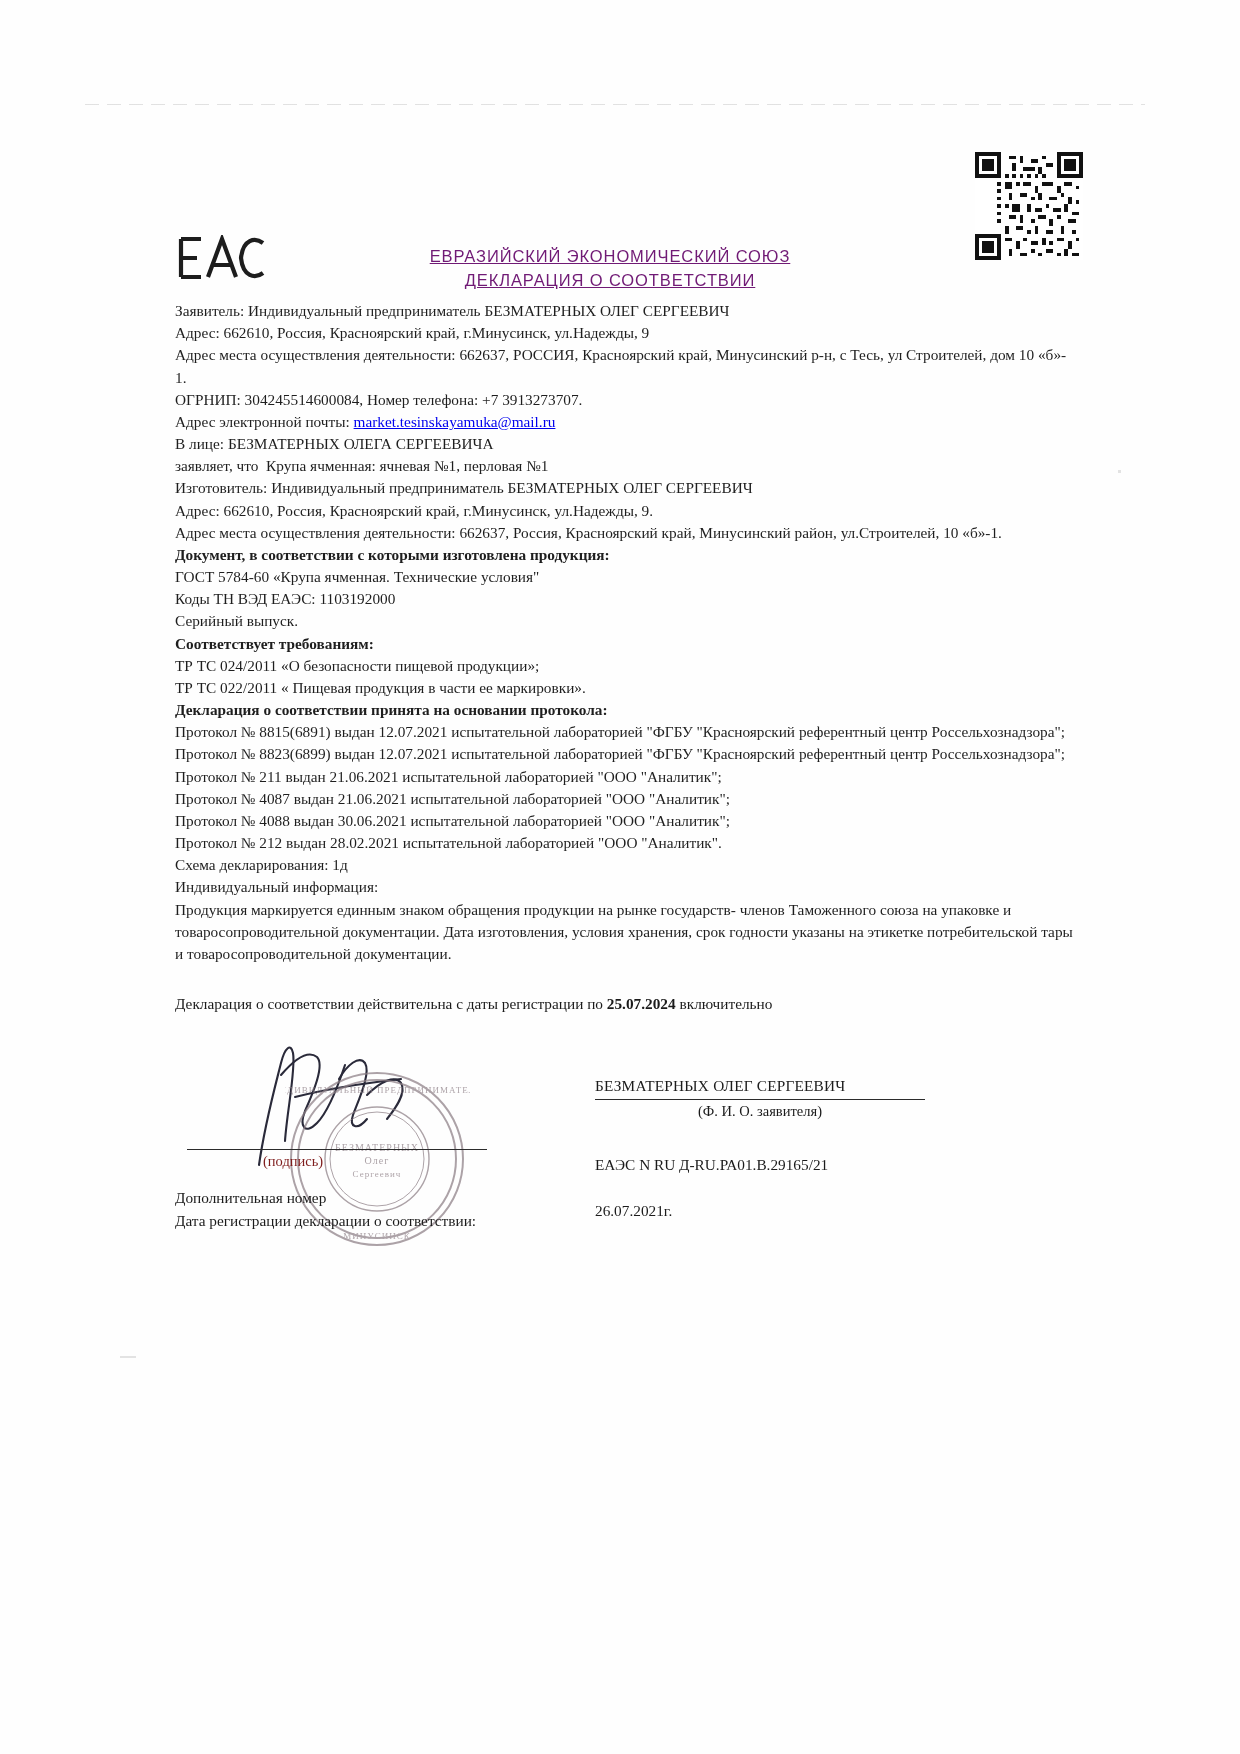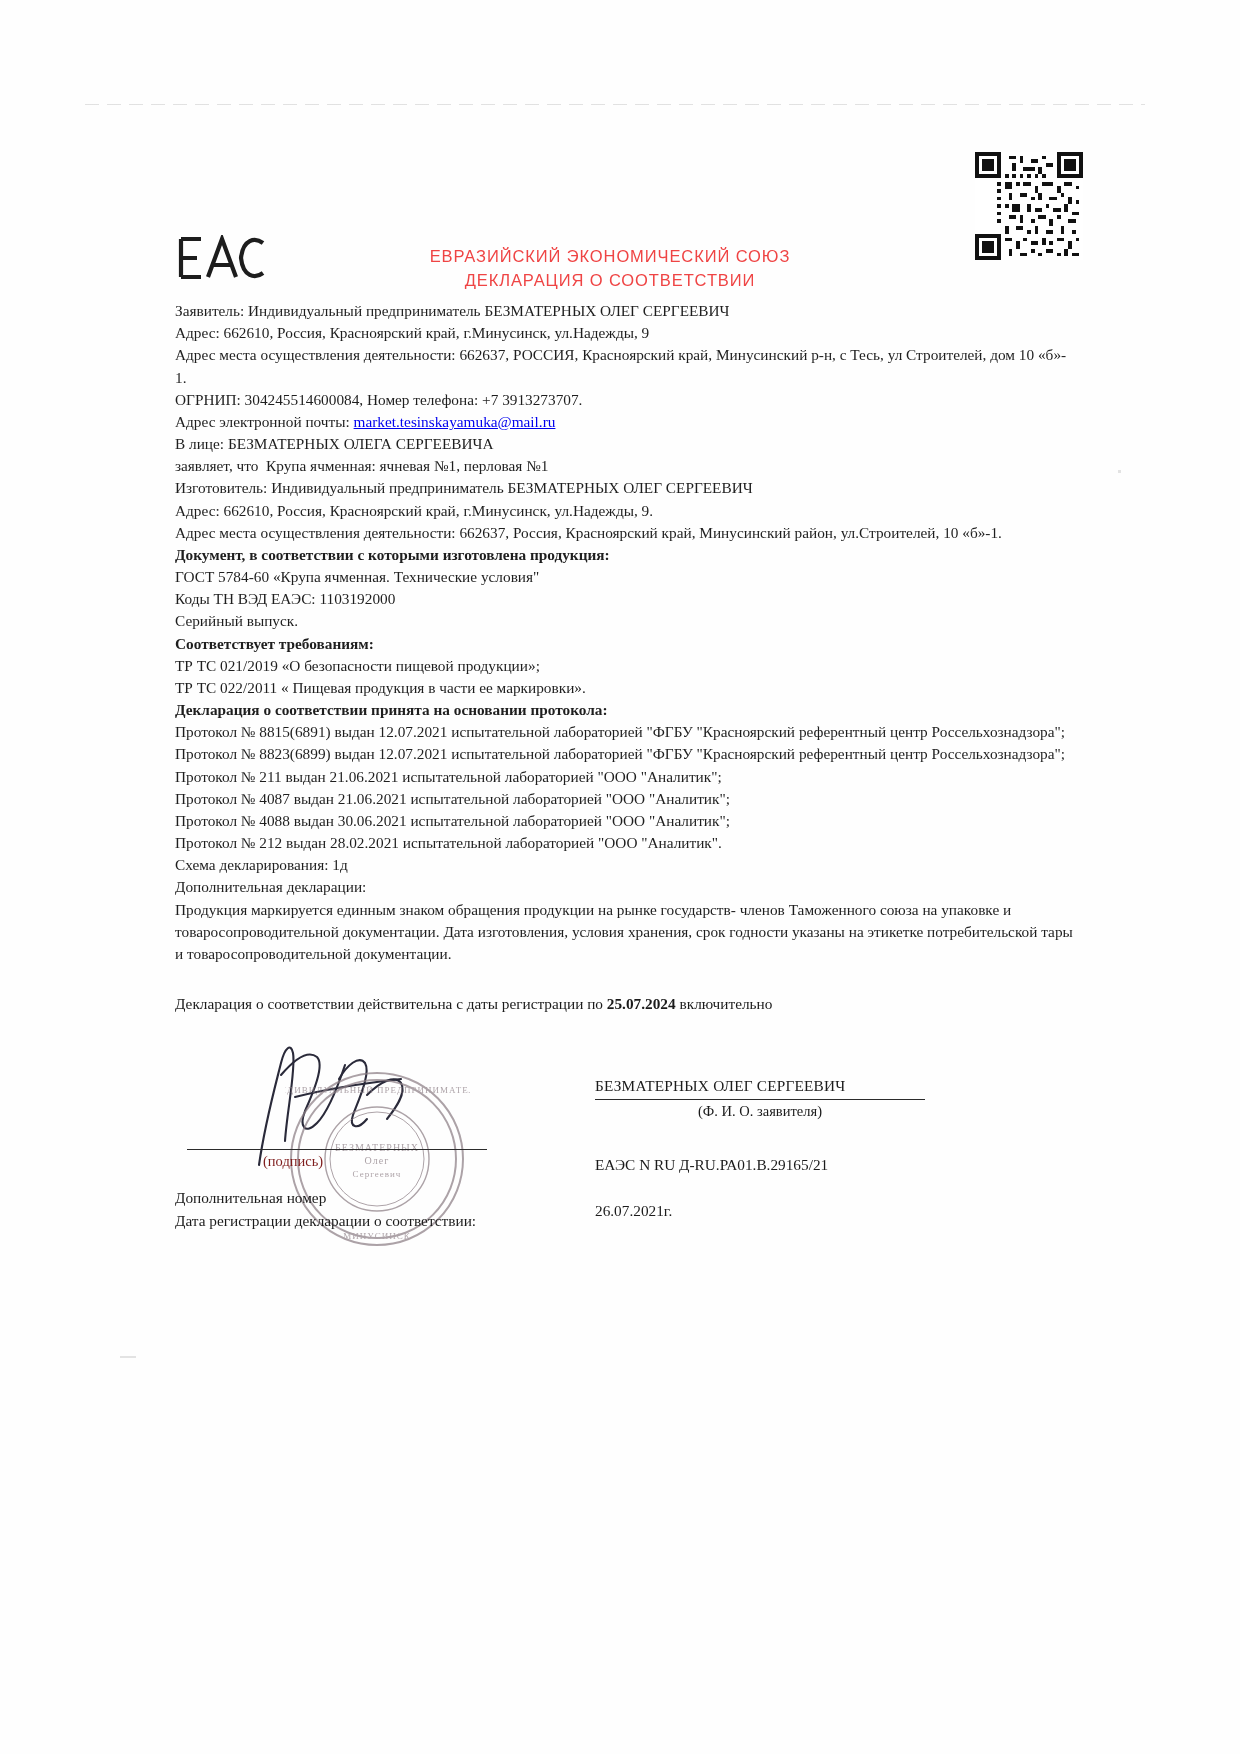--- a/index.html
+++ b/index.html
@@ -58,21 +58,22 @@
   .title-block {
     position: absolute;
     left: 175px;
     top: 105px;
     width: 520px;
     text-align: center;
     font-family: "Liberation Sans", sans-serif;
     font-size: 16.5px;
     letter-spacing: .9px;
     line-height: 1.45;
-    color: #ef4444;
+    color: #701a75;
+    text-decoration: underline;
   }
   .qr {
     position: absolute;
     right: -8px;
     top: 12px;
     width: 108px;
     height: 108px;
   }
   
   .block {
@@ -331,37 +332,37 @@
       <p>Адрес: 662610, Россия, Красноярский край, г.Минусинск, ул.Надежды, 9.</p>
       <p>Адрес места осуществления деятельности: 662637, Россия, Красноярский край, Минусинский район, ул.Строителей, 10 «б»-1.</p>
     </div>
 
     <div class="block spaced tight">
       <p class="lbl-bold">Документ, в соответствии с которыми изготовлена продукция:</p>
       <p>ГОСТ 5784-60 «Крупа ячменная. Технические условия"</p>
       <p>Коды ТН ВЭД ЕАЭС: 1103192000</p>
       <p>Серийный выпуск.</p>
       <p class="lbl-bold">Соответствует требованиям:</p>
-      <p>ТР ТС 021/2019 «О безопасности пищевой продукции»;</p>
+      <p>ТР ТС 024/2011 «О безопасности пищевой продукции»;</p>
       <p>ТР ТС 022/2011 « Пищевая продукция в части ее маркировки».</p>
     </div>
 
     <div class="block spaced tight">
       <p class="lbl-bold">Декларация о соответствии принята на основании протокола:</p>
       <p>Протокол № 8815(6891) выдан 12.07.2021  испытательной лабораторией "ФГБУ "Красноярский референтный центр Россельхознадзора";</p>
       <p>Протокол № 8823(6899) выдан 12.07.2021  испытательной лабораторией "ФГБУ "Красноярский референтный центр Россельхознадзора";</p>
       <p>Протокол № 211 выдан 21.06.2021  испытательной лабораторией "ООО "Аналитик";</p>
       <p>Протокол № 4087 выдан 21.06.2021  испытательной лабораторией "ООО "Аналитик";</p>
       <p>Протокол №  4088 выдан 30.06.2021  испытательной лабораторией "ООО "Аналитик";</p>
       <p>Протокол № 212 выдан 28.02.2021  испытательной лабораторией "ООО "Аналитик".</p>
       <p>Схема декларирования:  1д</p>
     </div>
 
     <div class="block spaced tight">
-      <p>Дополнительная декларации:</p>
+      <p>Индивидуальный информация:</p>
       <p>Продукция маркируется единным знаком обращения продукции на рынке  государств- членов Таможенного союза  на упаковке и товаросопроводительной  документации. Дата изготовления, условия хранения, срок годности указаны на этикетке потребительской тары и товаросопроводительной документации.</p>
     </div>
 
     <div class="validity">
       <span>Декларация о соответствии действительна с даты регистрации по </span><span class="strong">25.07.2024</span><span> включительно</span>
     </div>
 
     <div class="sig-zone">
 
       <div class="sig-left">

